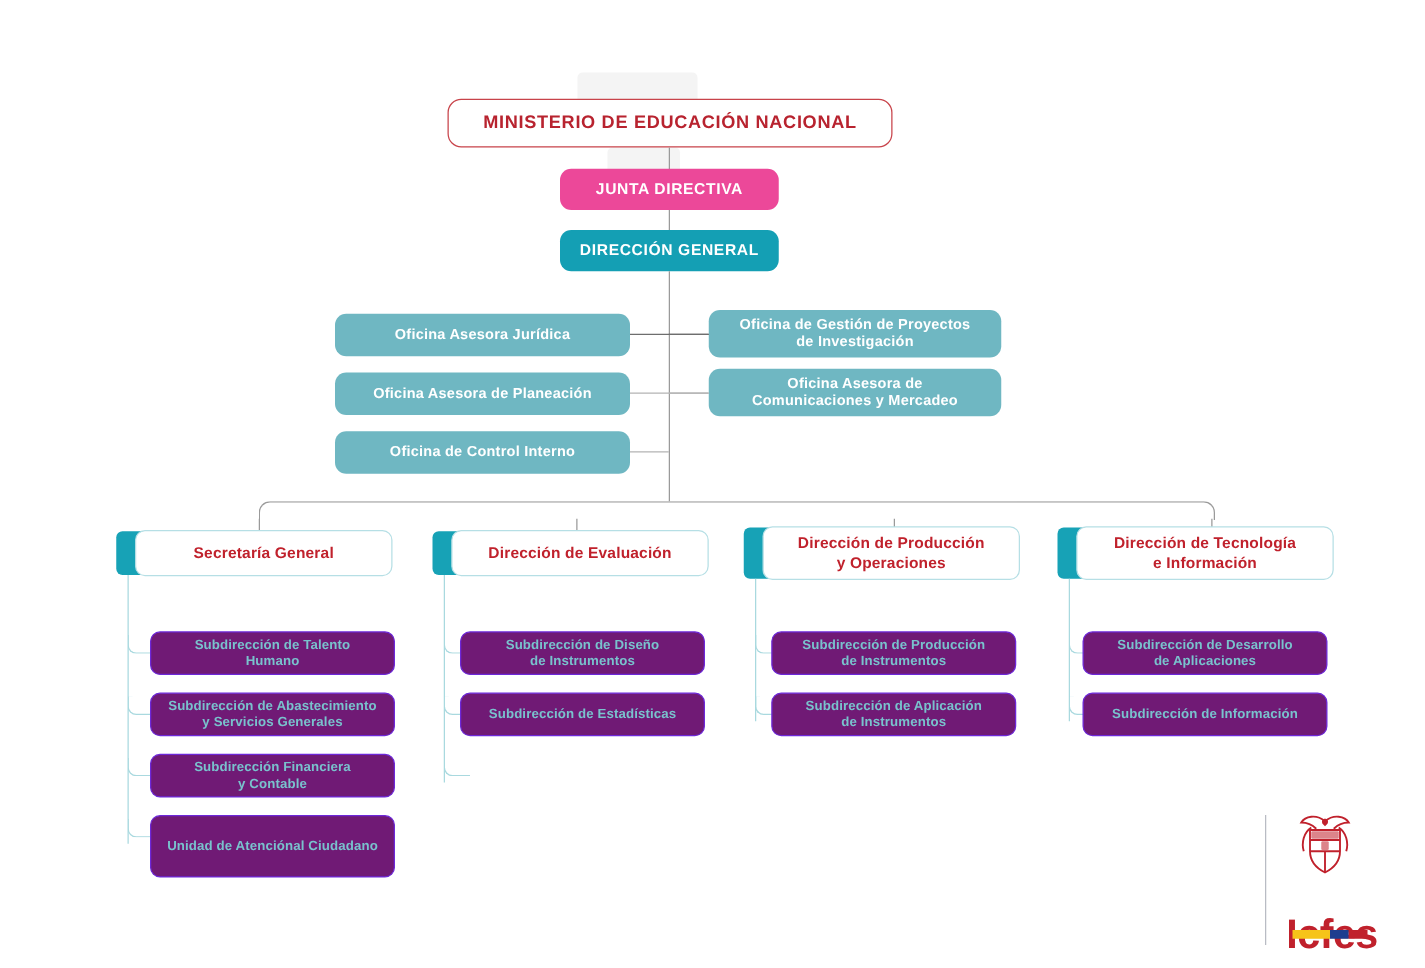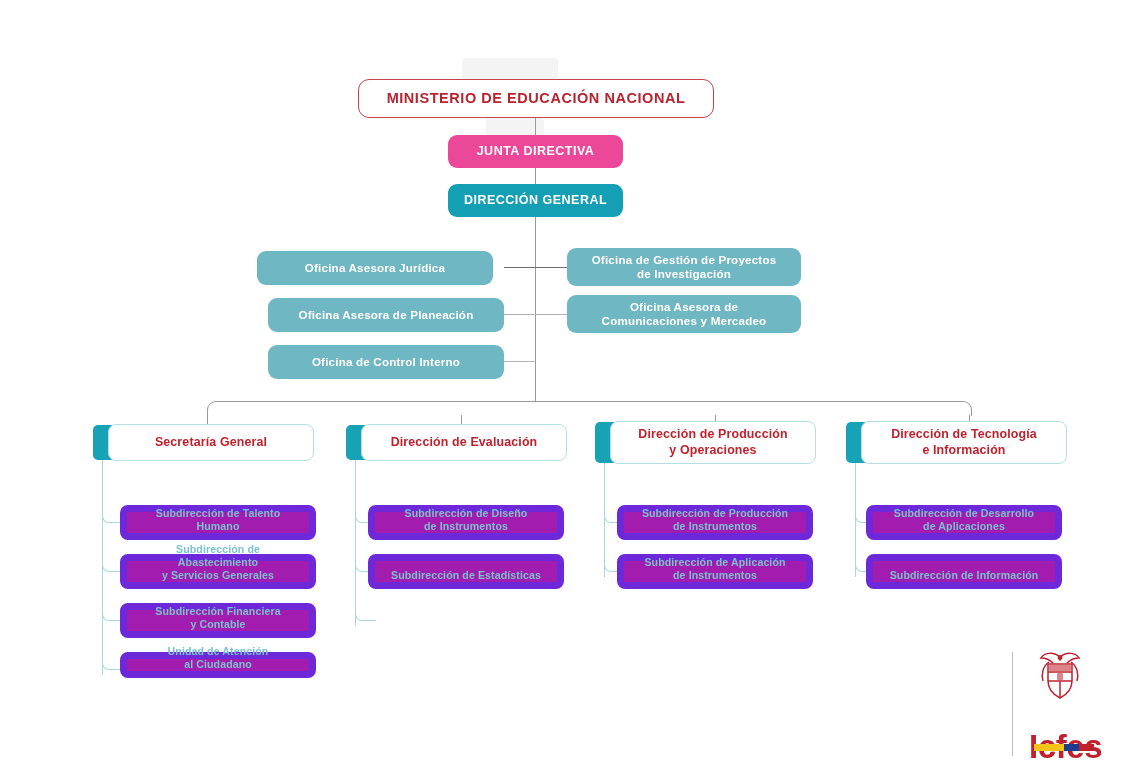--- a/index.html
+++ b/index.html
@@ -113,29 +113,28 @@
     letter-spacing: 0.15px;
   }
   .dir-tab {
     position: absolute;
     background: #17a2b6;
     border-radius: 5px 0 0 5px;
   }
 
   
   .box-sub {
-    background: #a21caf;
-    border: 7px solid #6d28d9;
+    background: #701a75;
+    border: 1px solid #6d28d9;
     border-radius: 8px;
     color: #79c2cd;
     font-weight: bold;
     font-size: 10.6px;
     letter-spacing: 0.1px;
     padding: 0 8px;
-    justify-content: flex-end;
   }
 
   
   .logo-rule {
     position: absolute;
     width: 1px;
     background: #b9bcc4;
   }
   .logo-wordmark {
     position: absolute;
@@ -171,21 +170,21 @@
   </div>
 
   <div class="ln ln-v" style="left:535px; top:168px; height:17px;"></div>
 
   <div class="box box-teal" style="left:448px; top:184px; width:175px; height:33px;">
     <span>DIRECCIÓN GENERAL</span>
   </div>
 
   <div class="ln ln-v" style="left:535px; top:217px; height:184px;"></div>
 
-  <div class="box box-office" style="left:257px; top:251px; width:236px; height:34px;">
+  <div class="box box-office" style="left:268px; top:251px; width:236px; height:34px;">
     <span>Oficina Asesora Jurídica</span>
   </div>
   <div class="box box-office" style="left:268px; top:298px; width:236px; height:34px;">
     <span>Oficina Asesora de Planeación</span>
   </div>
   <div class="box box-office" style="left:268px; top:345px; width:236px; height:34px;">
     <span>Oficina de Control Interno</span>
   </div>
 
   <div class="box box-office" style="left:567px; top:248px; width:234px; height:38px; flex-direction:column;">
@@ -229,21 +228,21 @@
     <span>y Servicios Generales</span>
   </div>
 
   <div class="elbow" style="left:102px; top:606px; width:20px; height:14px;"></div>
   <div class="box box-sub" style="left:120px; top:603px; width:196px; height:35px; flex-direction:column;">
     <span>Subdirección Financiera</span>
     <span>y Contable</span>
   </div>
 
   <div class="elbow" style="left:102px; top:655px; width:20px; height:14px;"></div>
-  <div class="box box-sub" style="left:120px; top:652px; width:196px; height:26px; flex-direction:column;">
+  <div class="box box-sub" style="left:120px; top:652px; width:196px; height:50px; flex-direction:row;">
     <span>Unidad de Atención</span>
     <span>al Ciudadano</span>
   </div>
 
   <div class="dir-tab" style="left:346px; top:425px; width:22px; height:35px;"></div>
   <div class="box box-dir" style="left:361px; top:424px; width:206px; height:37px; flex-direction:column;">
     <span>Dirección de Evaluación</span>
   </div>
   <div class="ln ln-v ln-teal" style="left:355px; top:460px; height:166px;"></div>
 

